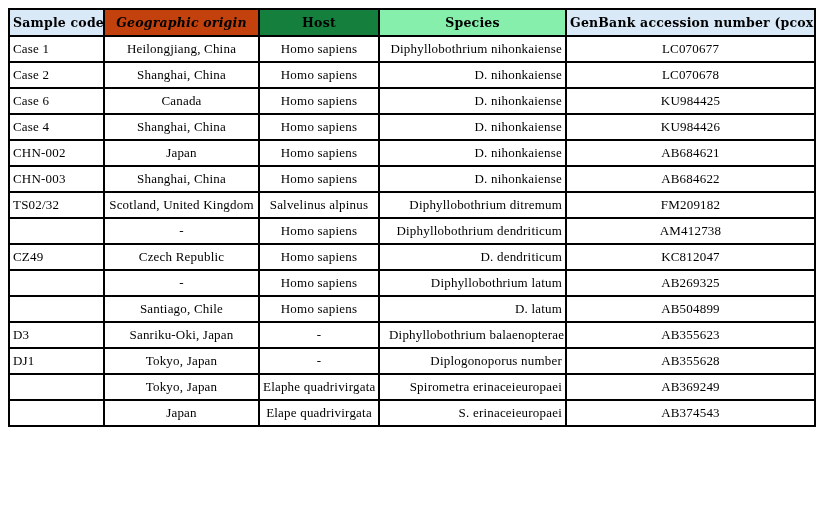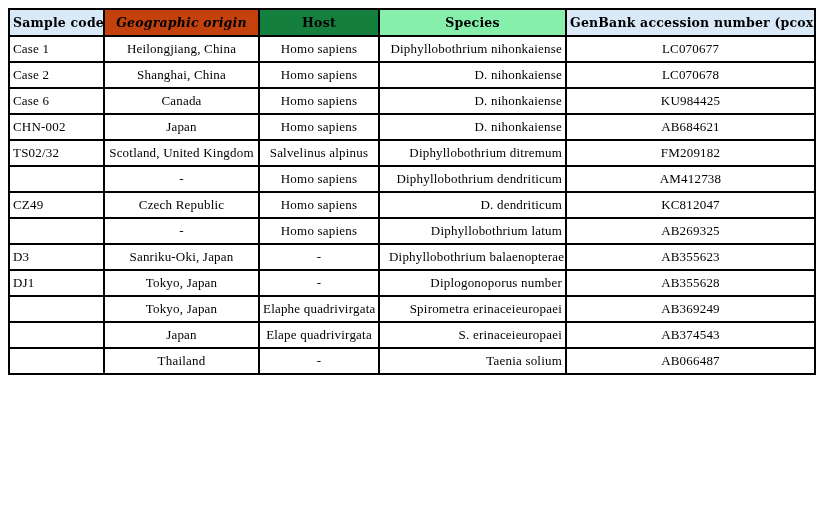--- a/index.html
+++ b/index.html
@@ -91,25 +91,39 @@
           <td>LC070678</td>
         </tr>
         <tr>
           <td>Case 6</td>
           <td>Canada</td>
           <td>Homo sapiens</td>
           <td>D. nihonkaiense</td>
           <td>KU984425</td>
         </tr>
         <tr>
+          <td>Case 4</td>
+          <td>Shanghai, China</td>
+          <td>Homo sapiens</td>
+          <td>D. nihonkaiense</td>
+          <td>KU984426</td>
+        </tr>
+        <tr>
           <td>CHN-002</td>
           <td>Japan</td>
           <td>Homo sapiens</td>
           <td>D. nihonkaiense</td>
           <td>AB684621</td>
+        </tr>
+        <tr>
+          <td>CHN-003</td>
+          <td>Shanghai, China</td>
+          <td>Homo sapiens</td>
+          <td>D. nihonkaiense</td>
+          <td>AB684622</td>
         </tr>
         <tr>
           <td>TS02/32</td>
           <td>Scotland, United Kingdom</td>
           <td>Salvelinus alpinus</td>
           <td>Diphyllobothrium ditremum</td>
           <td>FM209182</td>
         </tr>
         <tr>
           <td></td>
@@ -126,20 +140,27 @@
           <td>KC812047</td>
         </tr>
         <tr>
           <td></td>
           <td>-</td>
           <td>Homo sapiens</td>
           <td>Diphyllobothrium latum</td>
           <td>AB269325</td>
         </tr>
         <tr>
+          <td></td>
+          <td>Santiago, Chile</td>
+          <td>Homo sapiens</td>
+          <td>D. latum</td>
+          <td>AB504899</td>
+        </tr>
+        <tr>
           <td>D3</td>
           <td>Sanriku-Oki, Japan</td>
           <td>-</td>
           <td>Diphyllobothrium balaenopterae</td>
           <td>AB355623</td>
         </tr>
         <tr>
           <td>DJ1</td>
           <td>Tokyo, Japan</td>
           <td>-</td>
@@ -153,22 +174,15 @@
           <td>Spirometra erinaceieuropaei</td>
           <td>AB369249</td>
         </tr>
         <tr>
           <td></td>
           <td>Japan</td>
           <td>Elape quadrivirgata</td>
           <td>S. erinaceieuropaei</td>
           <td>AB374543</td>
         </tr>
-        <tr>
-          <td></td>
-          <td>Thailand</td>
-          <td>-</td>
-          <td>Taenia solium</td>
-          <td>AB066487</td>
-        </tr>
       </tbody>
   </table>
 </div>
 
 </body></html>

